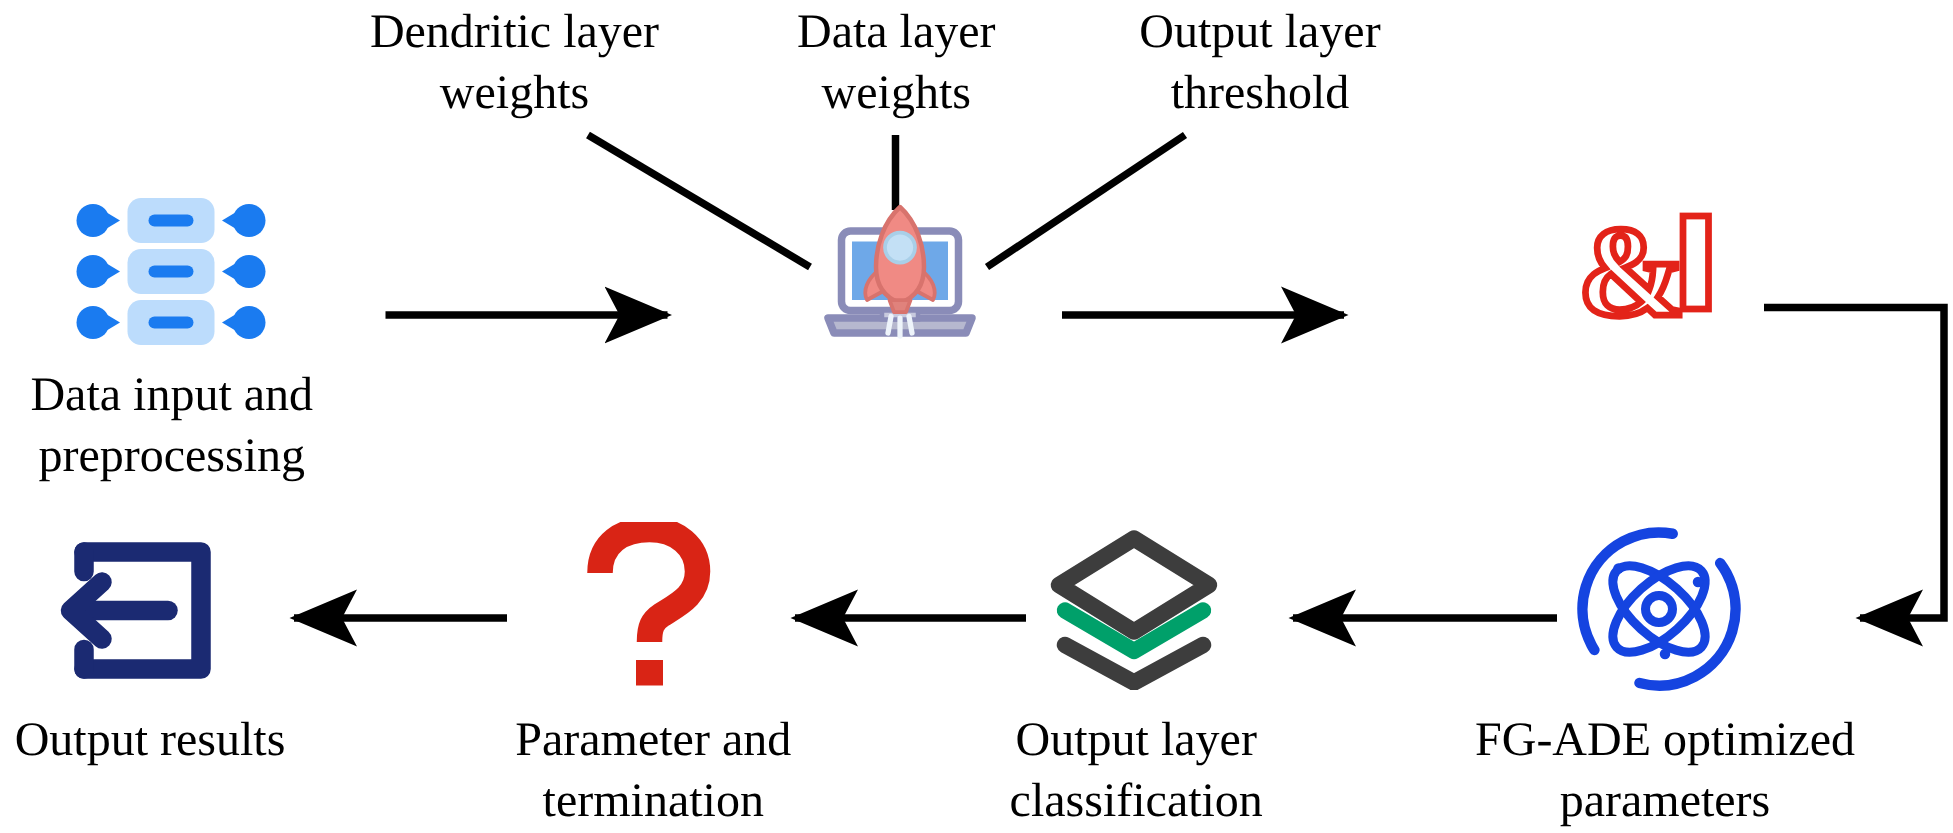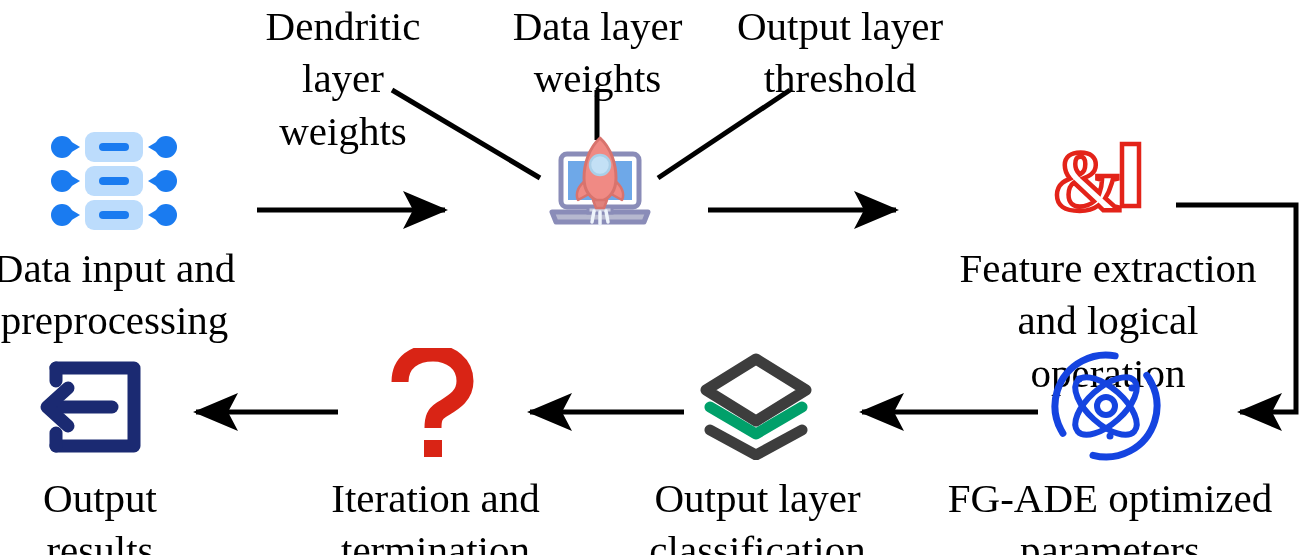--- a/index.html
+++ b/index.html
@@ -12,21 +12,21 @@
     width: 1302px;
     height: 555px;
     background: #ffffff;
     font-family: "Liberation Serif", "DejaVu Serif", serif;
     overflow: hidden;
   }
   .lbl {
     position: absolute;
     text-align: center;
     color: #000000;
-    font-size: 41px;
+    font-size: 32px;
     line-height: 1.28;
     font-family: "Liberation Serif", "DejaVu Serif", serif;
     white-space: pre-line;
   }
   .svg-layer {
     position: absolute;
     left: 0;
     top: 0;
     width: 1302px;
     height: 555px;
@@ -150,22 +150,20 @@
       <line x1="58" y1="79" x2="60" y2="90" stroke="#eef4fb" stroke-width="3.5" stroke-linecap="round"></line>
     </svg>
   </div>
 
   <div class="icon-box" style="left:1048px; top:132px; width:120px; height:100px;">
     <svg width="120" height="100" viewBox="0 0 120 100" xmlns="http://www.w3.org/2000/svg">
       <text x="4" y="78" font-family="'Liberation Serif','DejaVu Serif',serif" font-size="86" font-weight="bold" fill="#ffffff" stroke="#e32319" stroke-width="4.5">&amp;</text>
       <rect x="74" y="12" width="17" height="62" fill="#ffffff" stroke="#e32319" stroke-width="4.5"></rect>
     </svg>
   </div>
-  <div class="lbl" style="left:938px; top:242px; width:340px;">Feature extraction
-and logical operation</div>
 
   <div class="icon-box" style="left:1048px; top:348px; width:116px; height:116px;">
     <svg width="116" height="116" viewBox="0 0 116 116" xmlns="http://www.w3.org/2000/svg">
 
       <circle cx="58" cy="58" r="51" fill="none" stroke="#1544e0" stroke-width="7" stroke-linecap="round" stroke-dasharray="118 38 118 38" transform="rotate(-28 58 58)"></circle>
 
       <ellipse cx="58" cy="58" rx="38" ry="18" fill="none" stroke="#1544e0" stroke-width="6" transform="rotate(42 58 58)"></ellipse>
 
       <ellipse cx="58" cy="58" rx="38" ry="18" fill="none" stroke="#1544e0" stroke-width="6" transform="rotate(-42 58 58)"></ellipse>
 
@@ -191,21 +189,21 @@
   </div>
   <div class="lbl" style="left:640px; top:472px; width:235px;">Output layer
 classification</div>
 
   <div class="icon-box" style="left:388px; top:348px; width:90px; height:112px;">
     <svg width="90" height="112" viewBox="0 0 90 112" xmlns="http://www.w3.org/2000/svg">
       <path d="M12,34 C12,14 27,5 45,5 C63,5 77,16 77,33 C77,49 64,55 53,62 C47,66 45,70 45,80" fill="none" stroke="#d92415" stroke-width="17" stroke-linecap="butt"></path>
       <rect x="36" y="92" width="18" height="17" fill="#d92415"></rect>
     </svg>
   </div>
-  <div class="lbl" style="left:318px; top:472px; width:235px;">Iteration and
+  <div class="lbl" style="left:318px; top:472px; width:235px;">Parameter and
 termination</div>
 
   <div class="icon-box" style="left:34px; top:348px; width:112px; height:112px;">
     <svg width="112" height="112" viewBox="0 0 112 112" xmlns="http://www.w3.org/2000/svg">
 
       <path d="M22,20 L100,20 L100,98 L22,98" fill="none" stroke="#1b2a72" stroke-width="13" stroke-linecap="round" stroke-linejoin="round"></path>
       <path d="M22,20 L22,33 M22,85 L22,98" stroke="#1b2a72" stroke-width="13" stroke-linecap="round"></path>
 
       <line x1="78" y1="59" x2="22" y2="59" stroke="#1b2a72" stroke-width="13" stroke-linecap="round"></line>
       <path d="M34,40 L13,59 L34,78" fill="none" stroke="#1b2a72" stroke-width="13" stroke-linecap="round" stroke-linejoin="round"></path>

